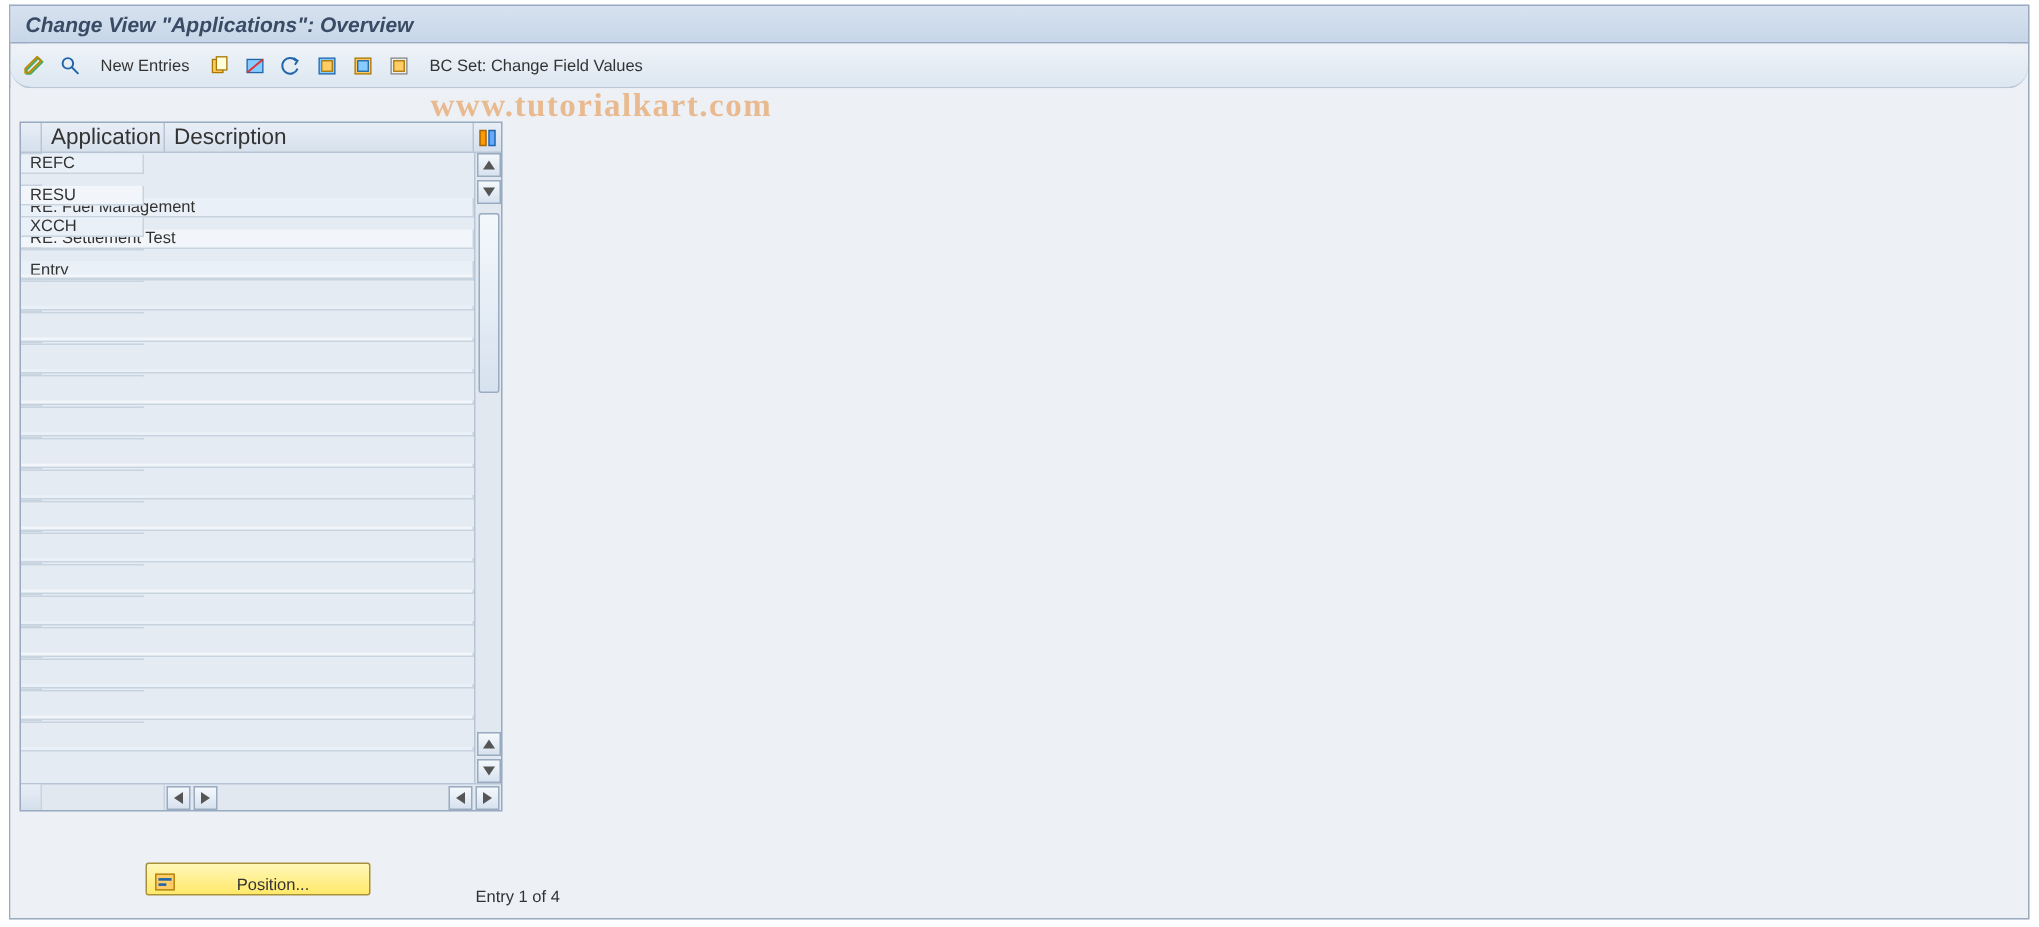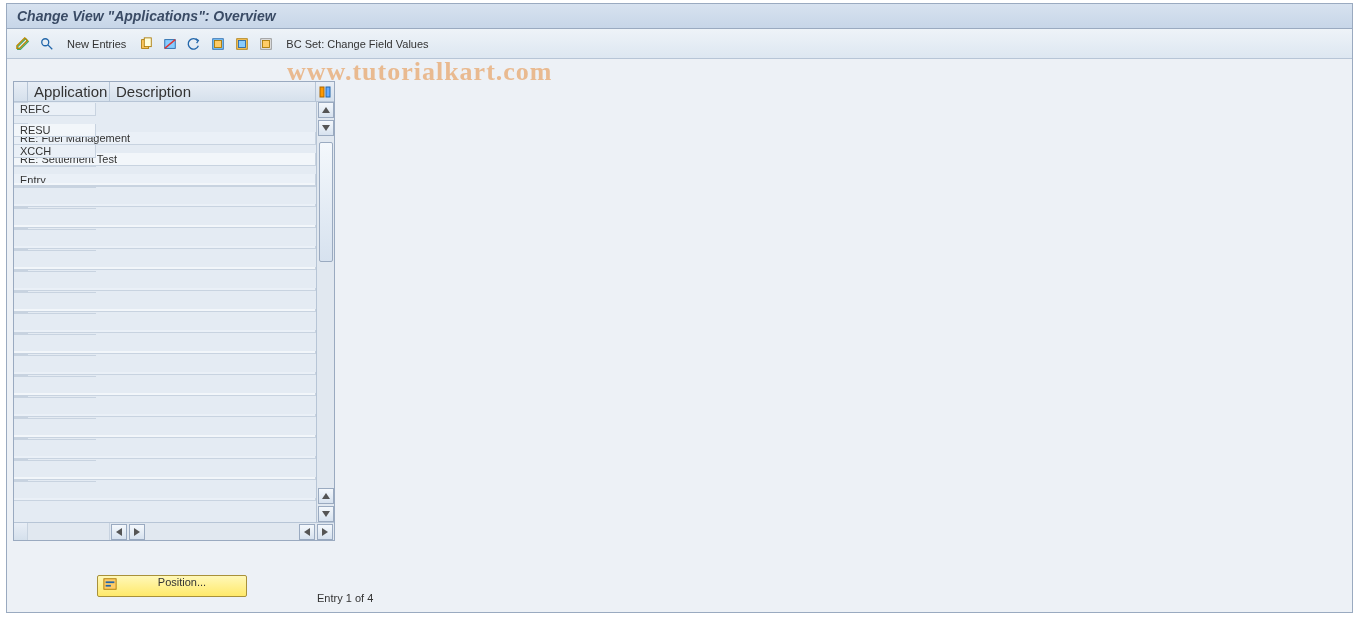--- a/index.html
+++ b/index.html
@@ -32,20 +32,21 @@
     font-style: italic;
     color: #3a4b65;
   }
   .toolbar {
     height: 30px;
     background: linear-gradient(#eef3f8,#dde7f1);
     border-bottom: 1px solid #b7c5d6;
     display: flex; align-items: center;
     padding: 0 6px;
     gap: 4px;
+    border-radius: 14px;
   }
   .tbtn {
     width: 20px; height: 20px;
     display: flex; align-items: center; justify-content: center;
     border: 1px solid transparent;
     border-radius: 2px;
     cursor: pointer;
   }
   .tbtn svg { width:14px; height:14px; }
   .tlink {
@@ -58,21 +59,21 @@
   }
   .content {
     position: relative;
     width: 100%;
     height: calc(100% - 55px);
     background: #edf1f6;
   }
   .watermark {
     position: absolute;
     left: 280px; top: -2px;
-    font-size: 26px;
+    font-size: 22px;
     font-weight: bold;
     color: rgba(230,140,60,0.55);
     letter-spacing: 1px;
     pointer-events: none;
     font-family: "Times New Roman", serif;
     white-space: nowrap;
   }
   .grid-wrap {
     position: absolute;
     left: 6px; top: 22px;
@@ -190,21 +191,21 @@
   .footer {
     position:absolute;
     left:90px; bottom:8px;
     display:flex; align-items:center; gap:70px;
   }
   .pos-btn {
     width:150px; height:22px;
     background:linear-gradient(#fff8b8,#ffe96a);
     border:1px solid #a8913a;
     border-radius:2px;
-    display:flex; align-items:flex-start;
+    display:flex; align-items:flex-end;
     cursor:pointer;
     padding:0 4px;
   }
   .pos-btn .icon {
     width:16px; height:16px;
     margin-right:4px;
     display:flex;align-items:center;justify-content:center;
   }
   .pos-btn .lbl { flex:1; text-align:center; font-size:11px; }
   .entry-text { font-size:11px; color:#333;margin-top:25px; }

